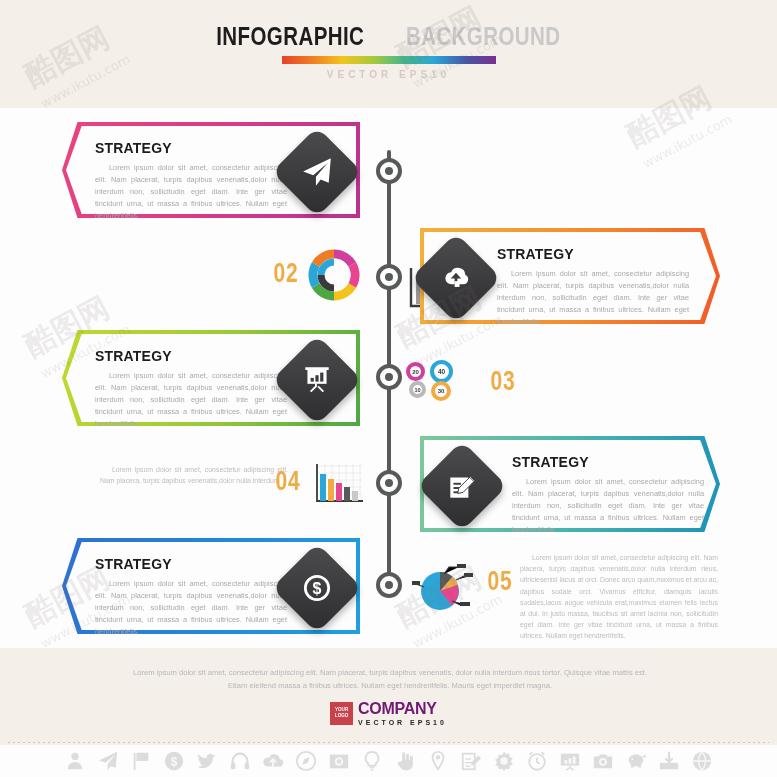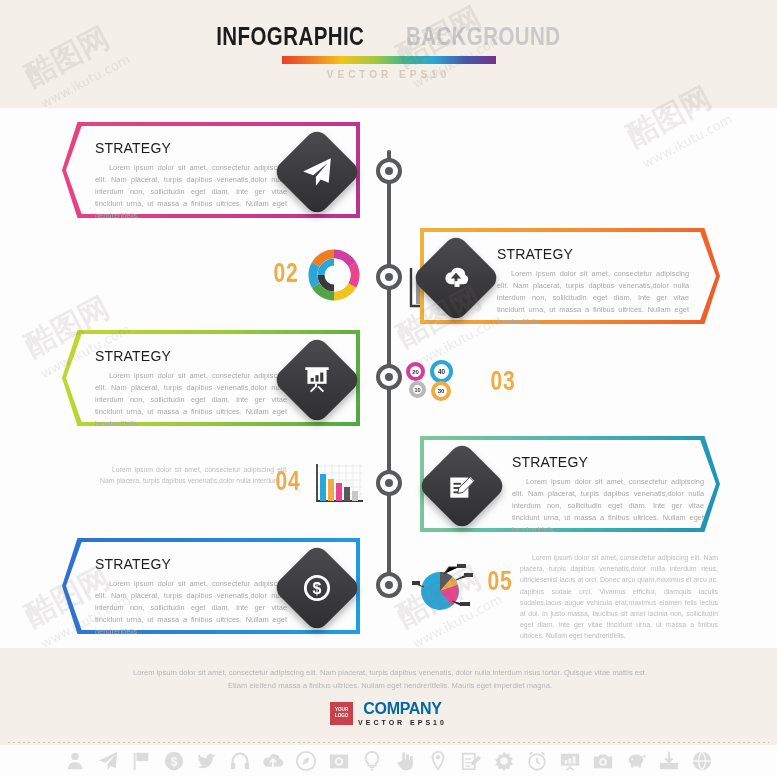--- a/index.html
+++ b/index.html
@@ -60,21 +60,21 @@
   .hex-inner {
     width: 100%; height: 100%; background: #fdfdfd;
     -webkit-clip-path: polygon(5.4% 0, 100% 0, 100% 100%, 5.4% 100%, 0 50%);
     clip-path: polygon(5.4% 0, 100% 0, 100% 100%, 5.4% 100%, 0 50%);
   }
   .hex.right-point .hex-inner {
     -webkit-clip-path: polygon(0 0, 94.6% 0, 100% 50%, 94.6% 100%, 0 100%);
     clip-path: polygon(0 0, 94.6% 0, 100% 50%, 94.6% 100%, 0 100%);
   }
   .hex-text { position: absolute; top: 18px; }
-  .s-title { font-size: 14px; font-weight: normal; color: #1b1b1b; letter-spacing: 0.2px; }
+  .s-title { font-size: 14px; font-weight: bold; color: #1b1b1b; letter-spacing: 0.2px; }
   .s-body {
     margin-top: 6px; font-size: 7.4px; line-height: 1.62; color: #a9a9ab;
     text-align: justify; text-indent: 14px;
   }
 
   
   .diamond {
     position: absolute; width: 64px; height: 64px; border-radius: 12px;
     background: linear-gradient(135deg,#4d4d4f 0%,#3b3b3d 55%,#2d2d2f 100%);
     transform: rotate(45deg);
@@ -114,21 +114,21 @@
   }
   .logo-wrap {
     position: absolute; left: 0; top: 52px; width: 777px;
     display: flex; align-items: center; justify-content: center; gap: 5px;
   }
   .logo-badge {
     width: 23px; height: 23px; background: #c8414b; color: #fff;
     font-size: 4.6px; font-weight: bold; line-height: 1.25;
     display: flex; flex-direction: column; align-items: center; justify-content: center;
   }
-  .logo-name { font-size: 16px; font-weight: bold; color: #0369a1; letter-spacing: -0.3px; text-align: center; }
+  .logo-name { font-size: 16px; font-weight: bold; color: #701a75; letter-spacing: -0.3px; }
   .logo-sub { font-size: 7px; font-weight: bold; color: #231f20; letter-spacing: 3px; margin-top: 1px; }
   .dotted {
     position: absolute; left: 8px; top: 742px; width: 761px; height: 1px;
     background-image: repeating-linear-gradient(to right,#c9c4bd 0 2px,transparent 2px 5px);
   }
   .icon-strip {
     position: absolute; left: 0; top: 748px; width: 777px; height: 29px;
     display: flex; align-items: center; justify-content: center; gap: 11px;
   }
   .icon-strip svg { opacity: .28; }

